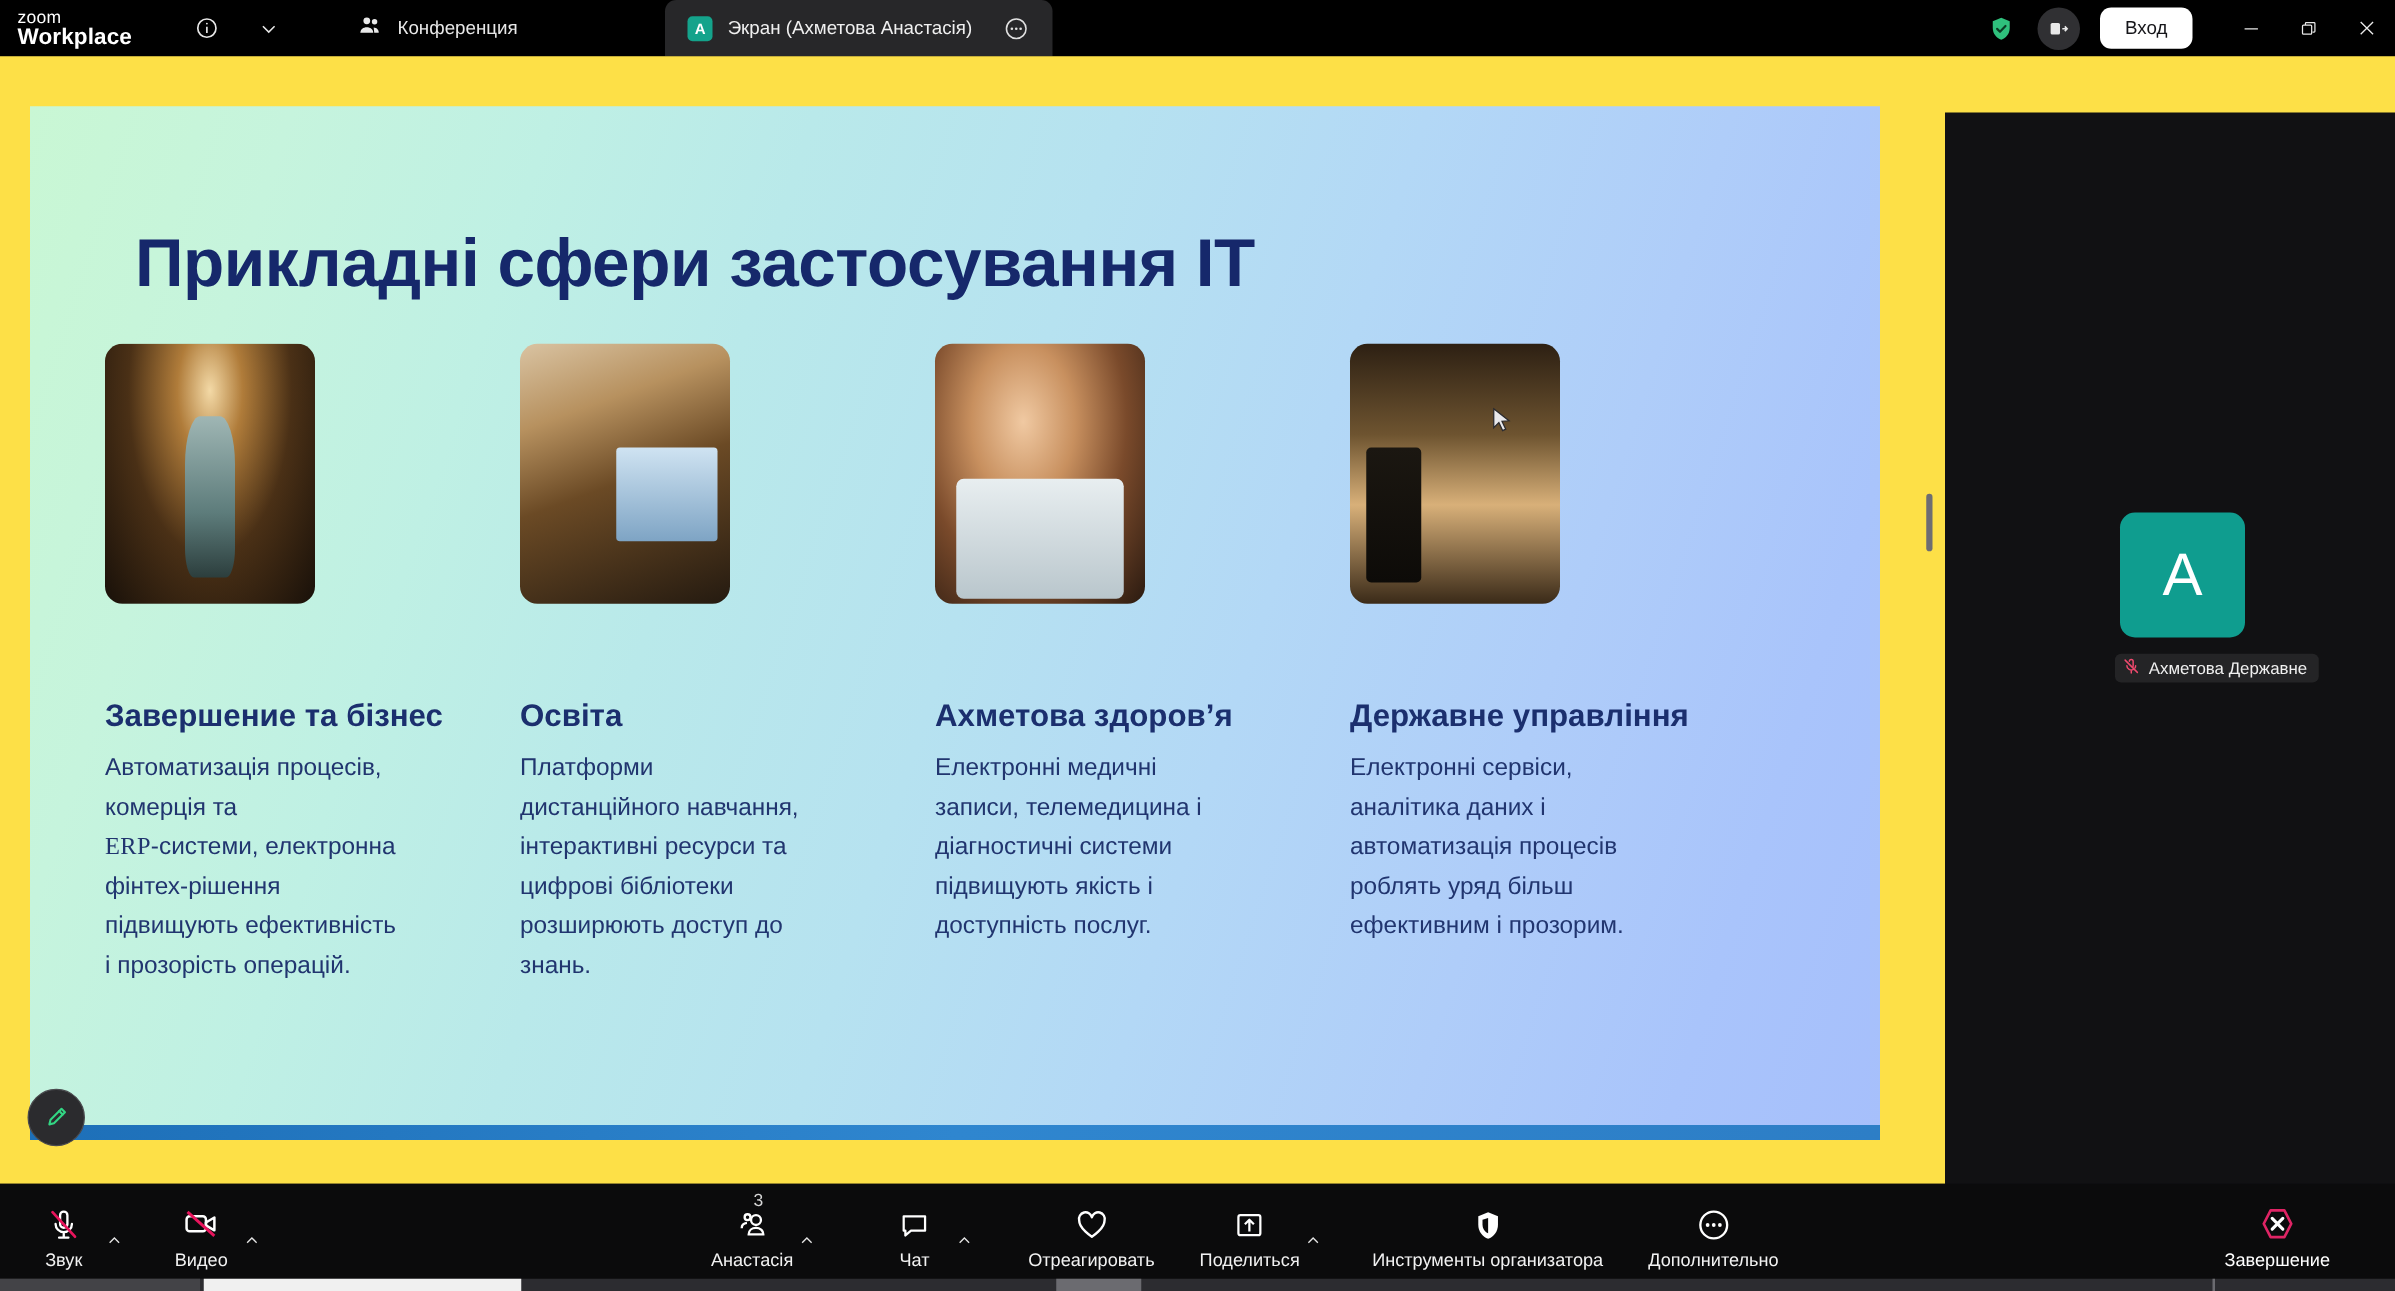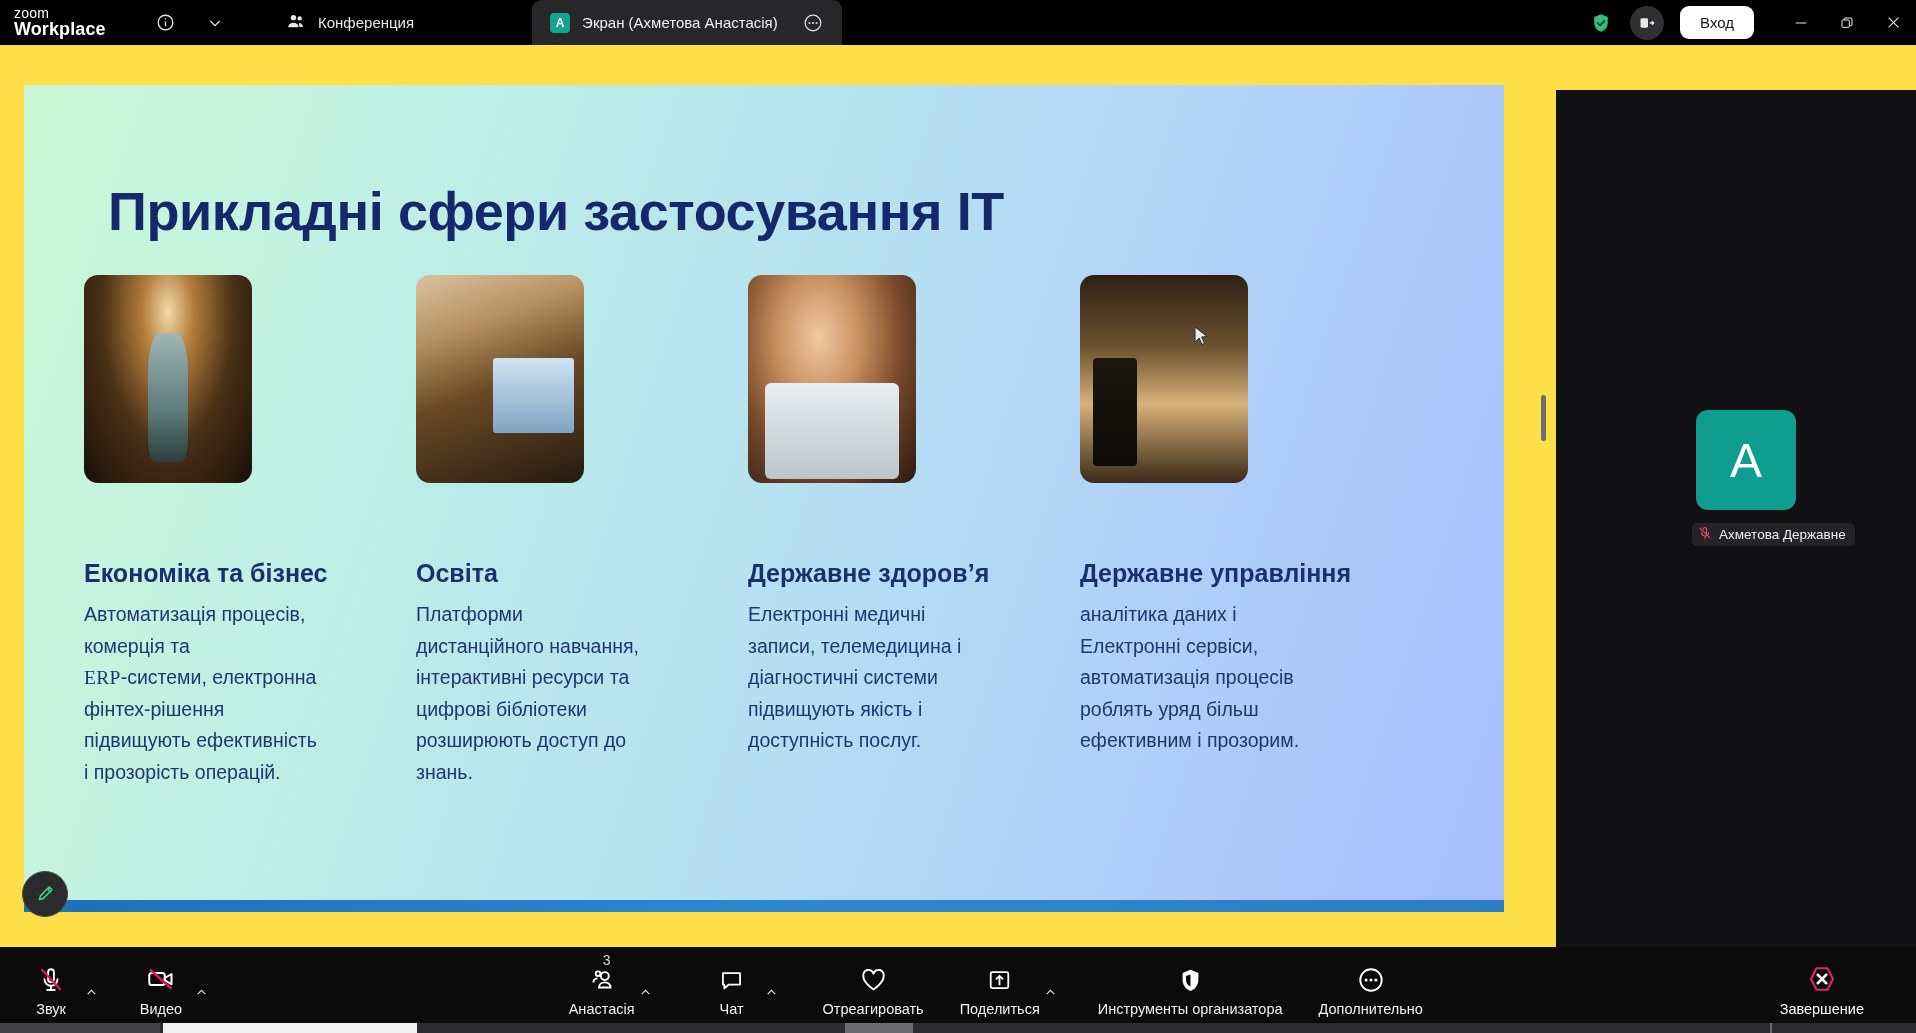--- a/index.html
+++ b/index.html
@@ -289,21 +289,21 @@
 <div class="stage">
 
   <div class="slide">
 
     <div class="slide-title">Прикладні сфери застосування ІТ</div>
 
     <div class="cards">
 
       <div class="card">
         <div class="card-img ph1"></div>
-        <div class="card-h">Економіка та бізнес</div>
+        <div class="card-h">Завершение та бізнес</div>
         <div class="card-p">
           <div>Автоматизація процесів,</div>
           <div>комерція та</div>
           <div><span class="erp">ERP</span>-системи, електронна</div>
           <div>фінтех-рішення</div>
           <div>підвищують ефективність</div>
           <div>і прозорість операцій.</div>
         </div>
       </div>
 
@@ -315,36 +315,36 @@
           <div>дистанційного навчання,</div>
           <div>інтерактивні ресурси та</div>
           <div>цифрові бібліотеки</div>
           <div>розширюють доступ до</div>
           <div>знань.</div>
         </div>
       </div>
 
       <div class="card">
         <div class="card-img ph3"></div>
-        <div class="card-h">Державне здоров’я</div>
+        <div class="card-h">Ахметова здоров’я</div>
         <div class="card-p">
           <div>Електронні медичні</div>
           <div>записи, телемедицина і</div>
           <div>діагностичні системи</div>
           <div>підвищують якість і</div>
           <div>доступність послуг.</div>
         </div>
       </div>
 
       <div class="card">
         <div class="card-img ph4"></div>
         <div class="card-h">Державне управління</div>
         <div class="card-p">
+          <div>Електронні сервіси,</div>
           <div>аналітика даних і</div>
-          <div>Електронні сервіси,</div>
           <div>автоматизація процесів</div>
           <div>роблять уряд більш</div>
           <div>ефективним і прозорим.</div>
         </div>
       </div>
 
     </div>
 
     <div class="slide-bottom-bar"></div>
   </div>

